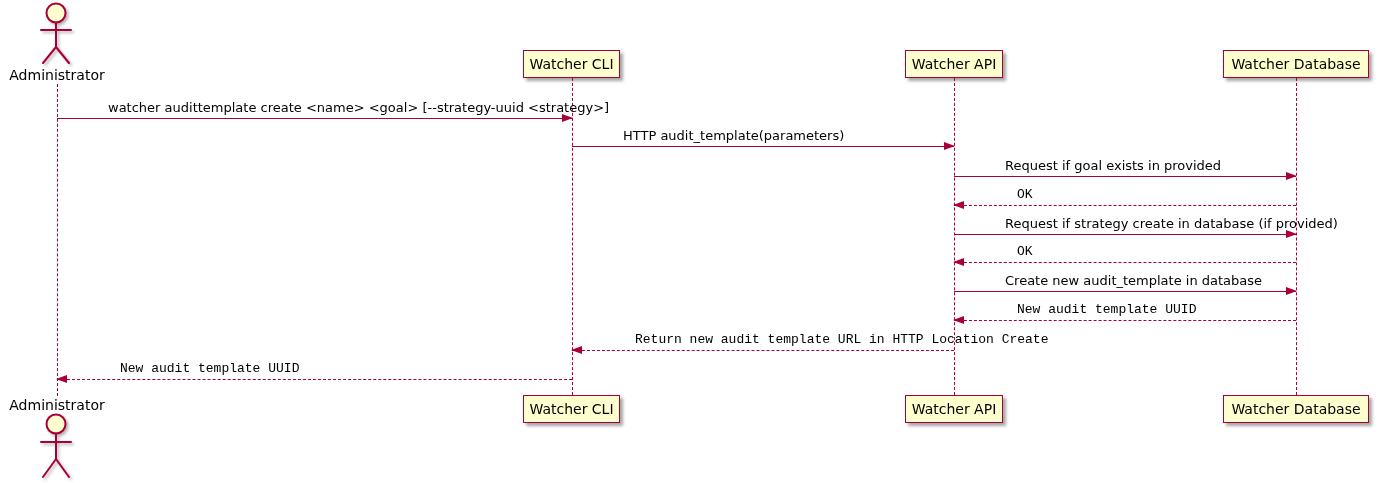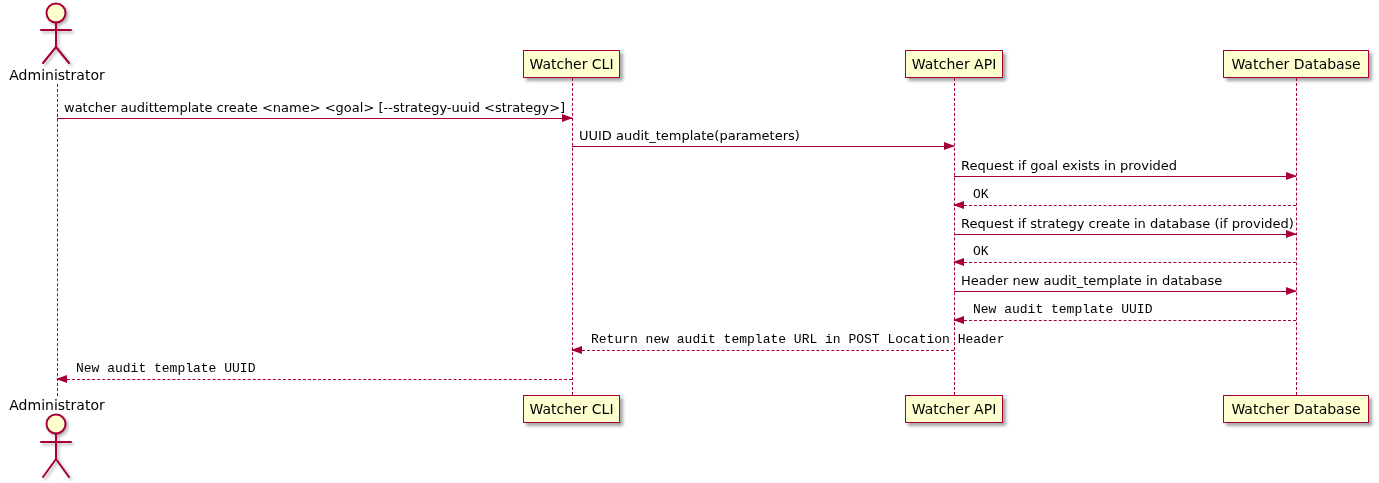--- a/index.html
+++ b/index.html
@@ -20,21 +20,21 @@
 
   .actor-svg { position:absolute; filter:drop-shadow(2.5px 2.5px 1.5px rgba(0,0,0,0.30)); }
   .actor-svg circle { fill:#FEFECE; stroke:#A80036; stroke-width:2; }
   .actor-svg line { stroke:#A80036; stroke-width:2; stroke-linecap:round; }
 
   .actor-label { position:absolute; font-size:14px; white-space:nowrap; transform:translateX(-50%); }
 
   .msg { position:absolute; height:0; }
   .msg .line { position:absolute; left:0; right:0; top:0; border-top:1px solid #A80036; }
   .msg.dashed .line { border-top:1px dashed #A80036; }
-  .msg .label { position:absolute; bottom:3px; white-space:nowrap; font-size:13px; color:#000; }
+  .msg .label { position:absolute; bottom:3px; white-space:nowrap; font-size:13px; color:#000;margin-left:44px; }
   .msg.right .label { left:7px; }
   .msg.left .label { left:19px;font-family:Liberation Mono, monospace; }
   .arrowhead { position:absolute; top:-4.5px; width:0; height:0;
     border-top:4.5px solid transparent; border-bottom:4.5px solid transparent; }
   .msg.right .arrowhead { right:-1px; border-left:11px solid #A80036; }
   .msg.left .arrowhead { left:-1px; border-right:11px solid #A80036; }
 </style>
 </head>
 <body>
 
@@ -58,21 +58,21 @@
   <div class="lifeline" style="left:954px;  top:78px; height:317px;"></div>
   <div class="lifeline" style="left:1296px; top:78px; height:317px;"></div>
 
   <div class="msg solid right" style="left:57px; top:118px; width:515px;">
     <span class="label">watcher audittemplate create &lt;name&gt; &lt;goal&gt; [--strategy-uuid &lt;strategy&gt;]</span>
     <span class="line"></span>
     <span class="arrowhead"></span>
   </div>
 
   <div class="msg solid right" style="left:572px; top:146px; width:382px;">
-    <span class="label">UUID audit_template(parameters)</span>
+    <span class="label">HTTP audit_template(parameters)</span>
     <span class="line"></span>
     <span class="arrowhead"></span>
   </div>
 
   <div class="msg solid right" style="left:954px; top:176px; width:342px;">
     <span class="label">Request if goal exists in provided</span>
     <span class="line"></span>
     <span class="arrowhead"></span>
   </div>
 
@@ -88,33 +88,33 @@
     <span class="arrowhead"></span>
   </div>
 
   <div class="msg dashed left" style="left:954px; top:262px; width:342px;">
     <span class="label">OK</span>
     <span class="line"></span>
     <span class="arrowhead"></span>
   </div>
 
   <div class="msg solid right" style="left:954px; top:291px; width:342px;">
-    <span class="label">Header new audit_template in database</span>
+    <span class="label">Create new audit_template in database</span>
     <span class="line"></span>
     <span class="arrowhead"></span>
   </div>
 
   <div class="msg dashed left" style="left:954px; top:320px; width:342px;">
     <span class="label">New audit template UUID</span>
     <span class="line"></span>
     <span class="arrowhead"></span>
   </div>
 
   <div class="msg dashed left" style="left:572px; top:350px; width:382px;">
-    <span class="label">Return new audit template URL in POST Location Header</span>
+    <span class="label">Return new audit template URL in HTTP Location Create</span>
     <span class="line"></span>
     <span class="arrowhead"></span>
   </div>
 
   <div class="msg dashed left" style="left:57px; top:379px; width:515px;">
     <span class="label">New audit template UUID</span>
     <span class="line"></span>
     <span class="arrowhead"></span>
   </div>
 

